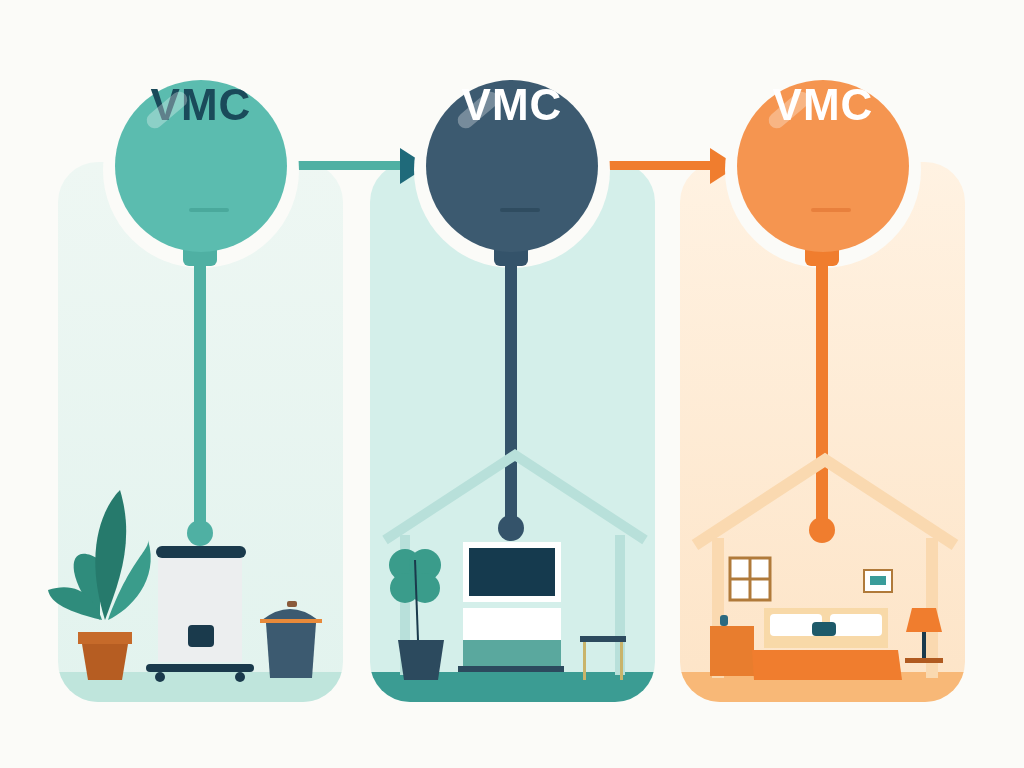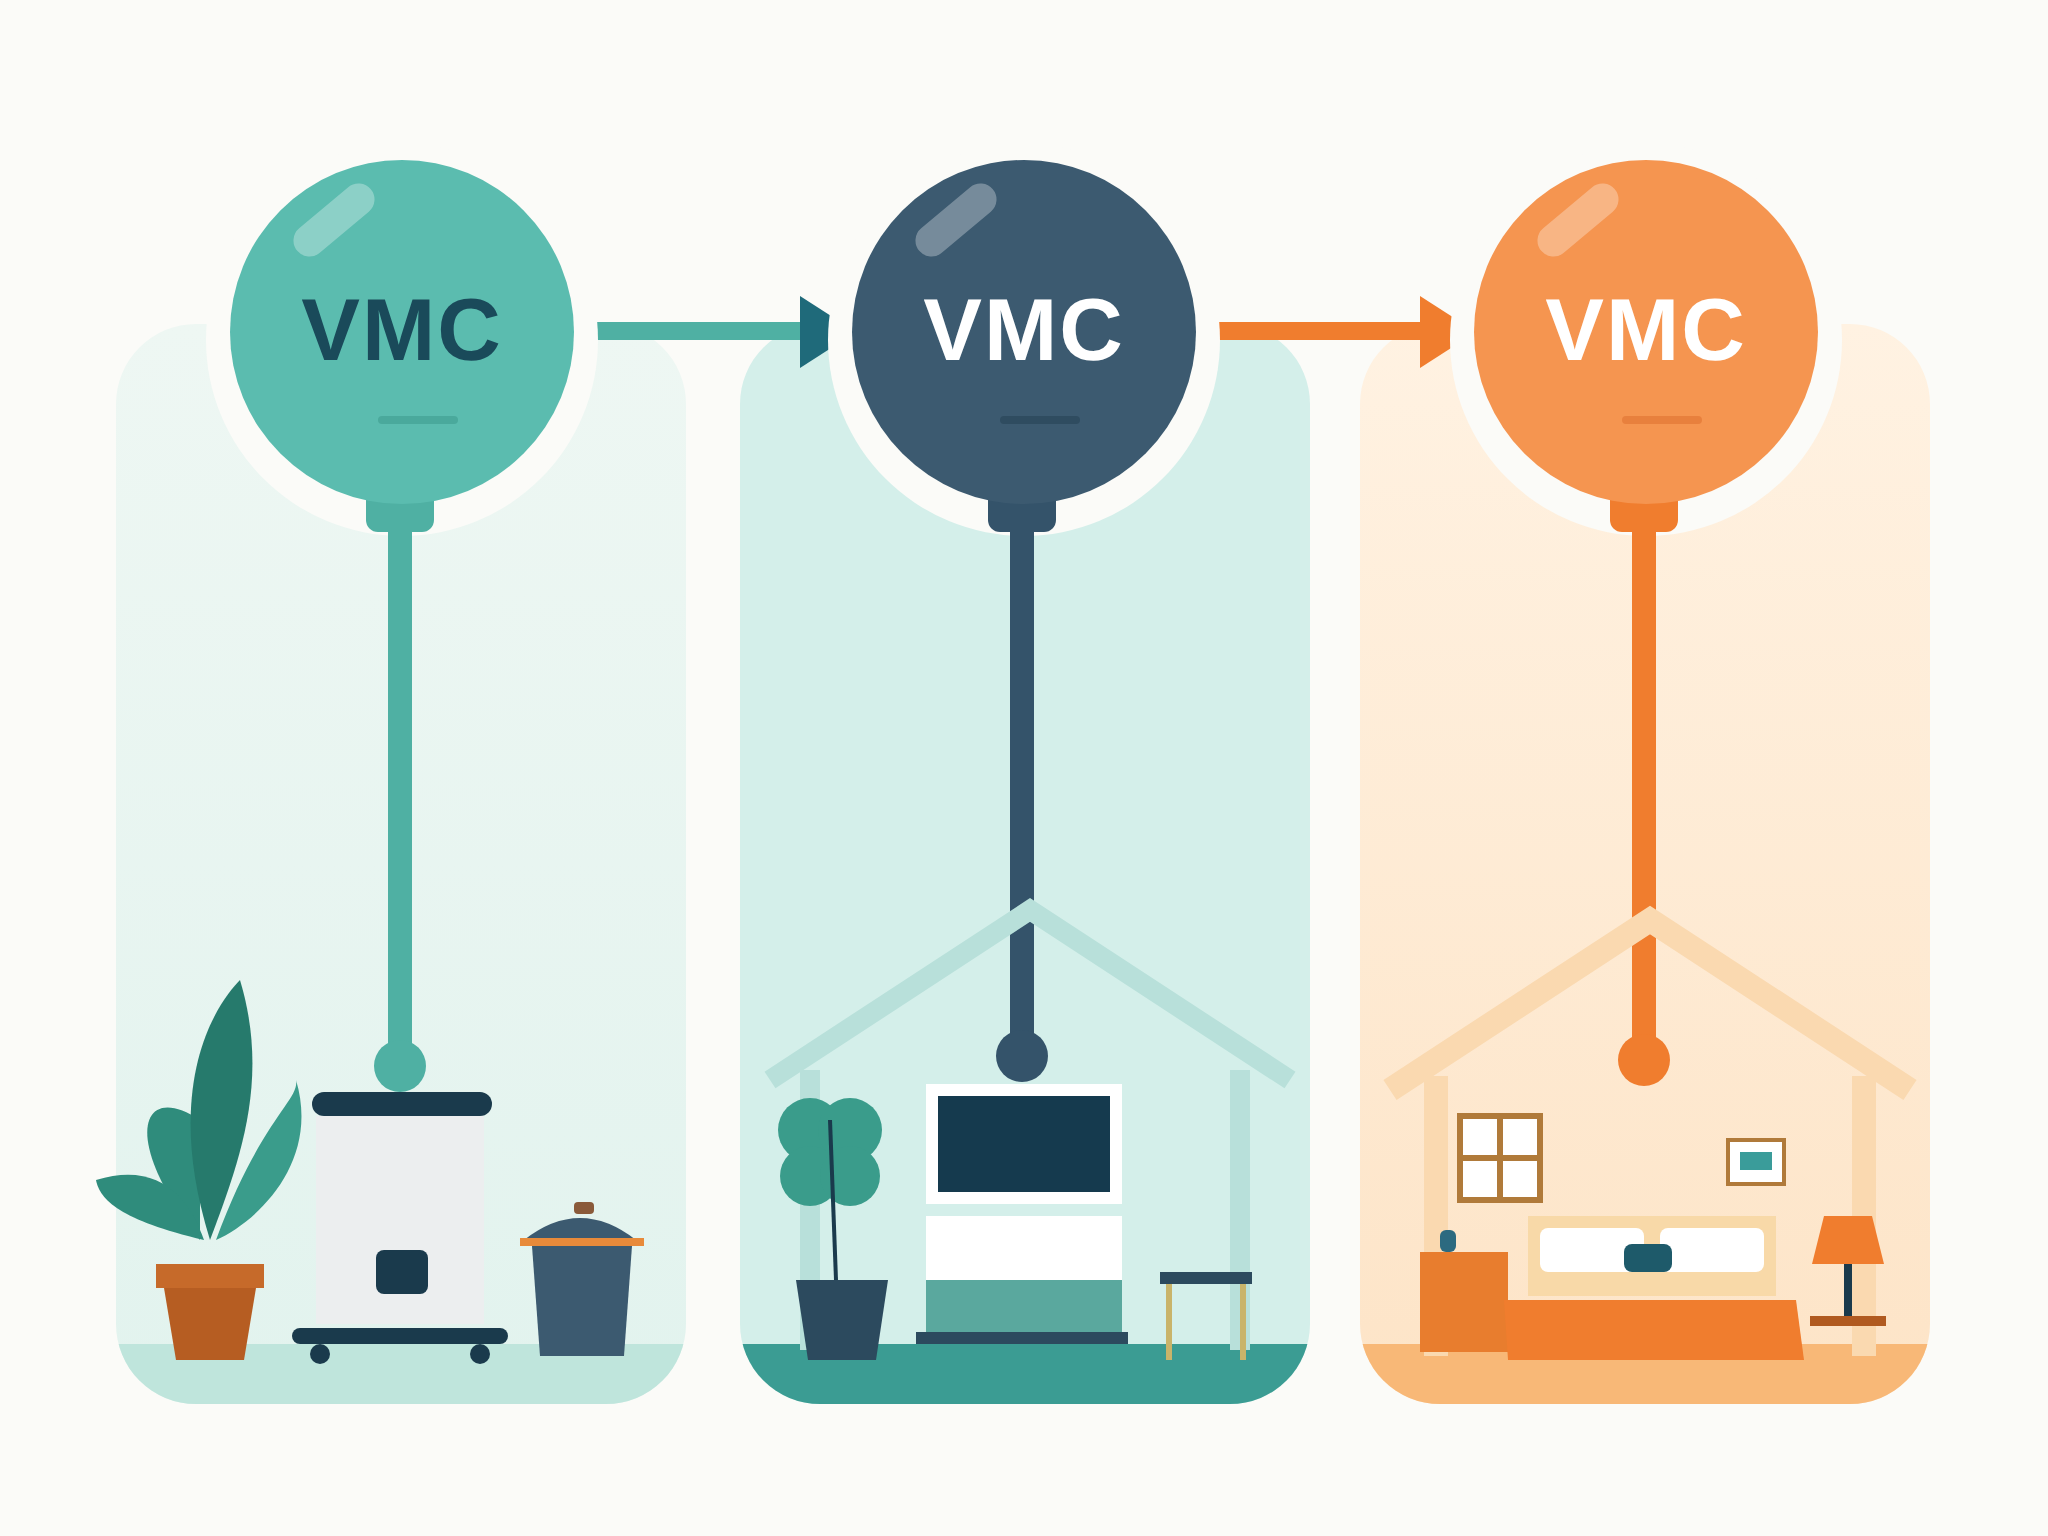--- a/index.html
+++ b/index.html
@@ -3,21 +3,21 @@
 <meta charset="utf-8">
 <style>
   html,body{margin:0;padding:0;}
   body{width:1024px;height:768px;background:#fbfbf8;position:relative;overflow:hidden;font-family:"Liberation Sans",sans-serif;}
   .panel{position:absolute;top:162px;width:285px;height:540px;border-radius:40px;overflow:hidden;}
   .p1{left:58px;background:linear-gradient(#eef7f3,#e2f3ee);}
   .p2{left:370px;background:#d4efea;}
   .p3{left:680px;background:linear-gradient(#fff2e2,#fde4c7);}
   .floor{position:absolute;left:0;right:0;bottom:0;height:30px;}
   .halo{position:absolute;width:196px;height:196px;border-radius:50%;background:#fbfbf8;}
-  .ball{position:absolute;width:172px;height:172px;border-radius:50%;display:flex;align-items:center;justify-content:center;font-weight:bold;font-size:44px;letter-spacing:1px;}
+  .ball{position:absolute;width:172px;height:172px;border-radius:50%;display:flex;align-items:flex-start;justify-content:center;font-weight:bold;font-size:44px;letter-spacing:1px;}
   .ball .shine{position:absolute;left:28px;top:22px;width:48px;height:16px;border-radius:10px;background:rgba(255,255,255,.3);transform:rotate(-40deg);}
   .ball .dash{position:absolute;left:74px;top:128px;width:40px;height:4px;border-radius:2px;}
   .neck{position:absolute;width:34px;height:20px;border-radius:0 0 6px 6px;}
   .rod{position:absolute;width:12px;}
   .knob{position:absolute;width:26px;height:26px;border-radius:50%;}
   .arrow{position:absolute;height:9px;}
   .arrowhead{position:absolute;width:0;height:0;border-top:18px solid transparent;border-bottom:18px solid transparent;}
   svg{position:absolute;}
 </style>
 </head>

